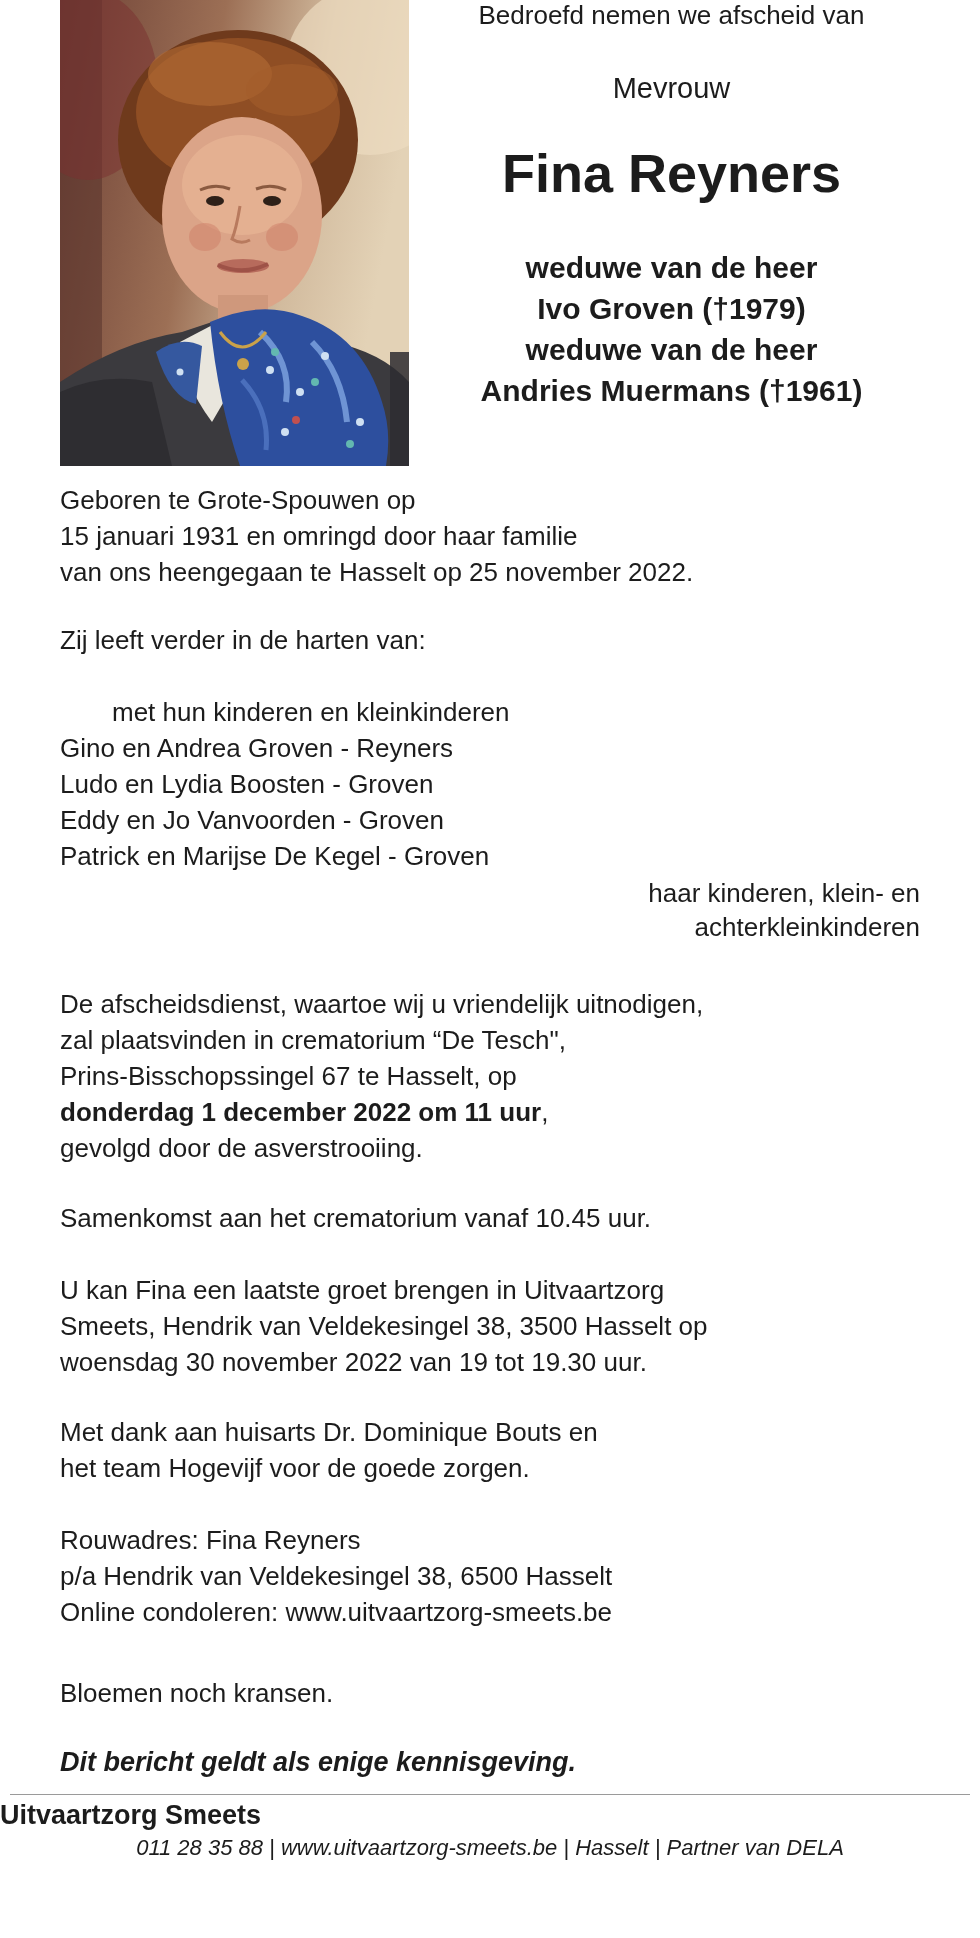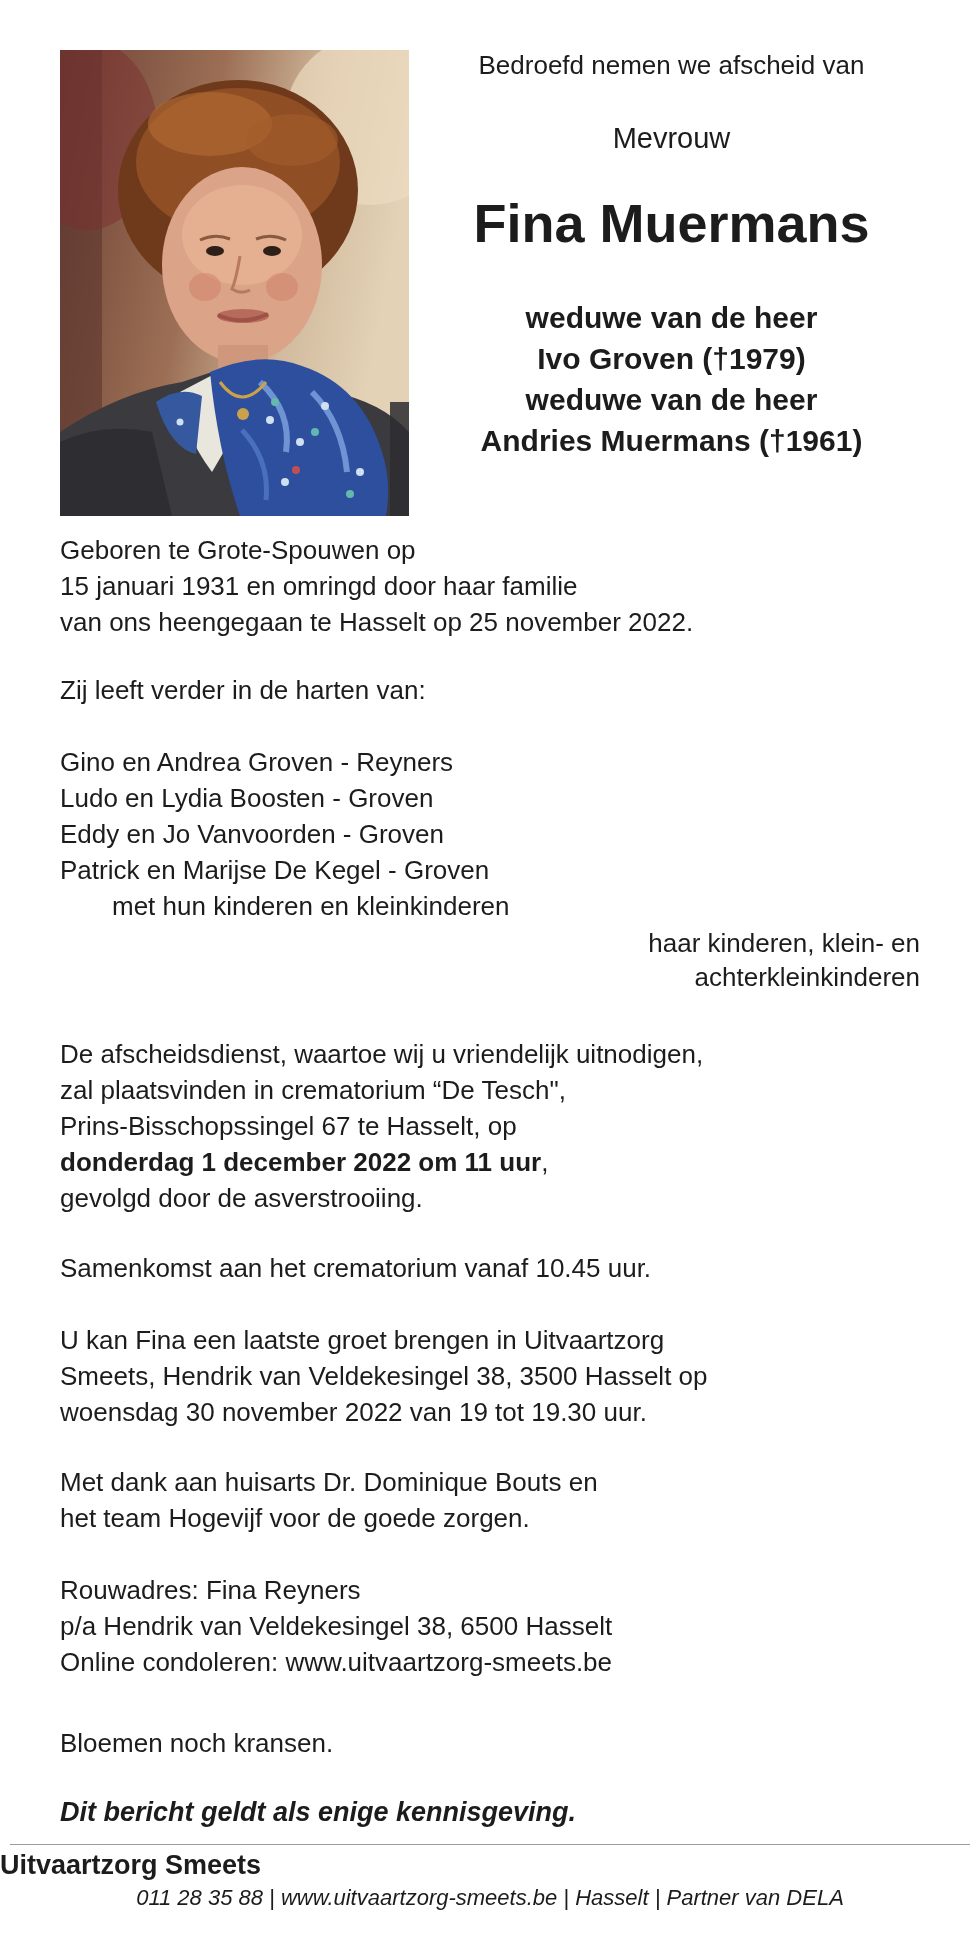--- a/index.html
+++ b/index.html
@@ -8,21 +8,21 @@
     background: #ffffff;
     font-family: "Liberation Sans", sans-serif;
     color: #1c1c1c;
     overflow: hidden;
   }
   .card { width: 980px; height: 1938px; box-sizing: border-box; position: relative; }
   .content { padding: 0 60px; }
   [data-bind] { white-space: pre-line; }
 
   
-  .header-row { display: flex; margin-top: 50px; }
+  .header-row { display: flex; }
   .photo { width: 349px; height: 466px; flex: 0 0 349px; overflow: hidden; }
   .photo svg { display: block; }
   .header-text { flex: 1; text-align: center; padding-left: 14px; }
   .intro { font-size: 26px; line-height: 31px; margin: 0; }
   .salutation { font-size: 29px; line-height: 34px; margin: 40px 0 0; }
   .name { font-size: 54px; line-height: 60px; font-weight: bold; margin: 38px 0 0; }
   .widow { font-size: 30px; line-height: 41px; font-weight: bold; margin: 44px 0 0; }
 
   
   .para { font-size: 26px; line-height: 36px; margin: 0; }
@@ -113,40 +113,40 @@
           <circle cx="236" cy="420" r="4" fill="#c05050"></circle>
           <circle cx="120" cy="372" r="3.5" fill="#cfe0f2"></circle>
 
           <path d="M160,332 Q182,362 206,332" stroke="#caa24a" stroke-width="3" fill="none"></path>
           <circle cx="183" cy="364" r="6" fill="#caa24a"></circle>
         </svg>
       </div>
       <div class="header-text">
         <p class="intro" data-bind="header.intro">Bedroefd nemen we afscheid van</p>
         <p class="salutation" data-bind="header.salutation">Mevrouw</p>
-        <h1 class="name" data-bind="header.name">Fina Muermans</h1>
+        <h1 class="name" data-bind="header.name">Fina Reyners</h1>
         <p class="widow" data-bind="header.widow_lines">weduwe van de heer
 Ivo Groven (†1979)
 weduwe van de heer
 Andries Muermans (†1961)</p>
       </div>
     </div>
 
     <p class="para center birth" data-bind="birth_death.lines">Geboren te Grote-Spouwen op
 15 januari 1931 en omringd door haar familie
 van ons heengegaan te Hasselt op 25 november 2022.</p>
 
     <p class="para left hearts" data-bind="family.intro">Zij leeft verder in de harten van:</p>
 
     <div class="family">
+      <p class="para left indent" data-bind="family.children_line">met hun kinderen en kleinkinderen</p>
       <p class="para left" data-bind="family.lines">Gino en Andrea Groven - Reyners
 Ludo en Lydia Boosten - Groven
 Eddy en Jo Vanvoorden - Groven
 Patrick en Marijse De Kegel - Groven</p>
-      <p class="para left indent" data-bind="family.children_line">met hun kinderen en kleinkinderen</p>
     </div>
 
     <p class="para right italic relatives" data-bind="family.relatives_note">haar kinderen, klein- en
 achterkleinkinderen</p>
 
     <div class="service center">
       <p class="para center" data-bind="service.lines_before">De afscheidsdienst, waartoe wij u vriendelijk uitnodigen,
 zal plaatsvinden in crematorium “De Tesch",
 Prins-Bisschopssingel 67 te Hasselt, op</p>
       <p class="para center"><span class="bold" data-bind="service.bold_line">donderdag 1 december 2022 om 11 uur</span><span data-bind="service.bold_suffix">,</span></p>

